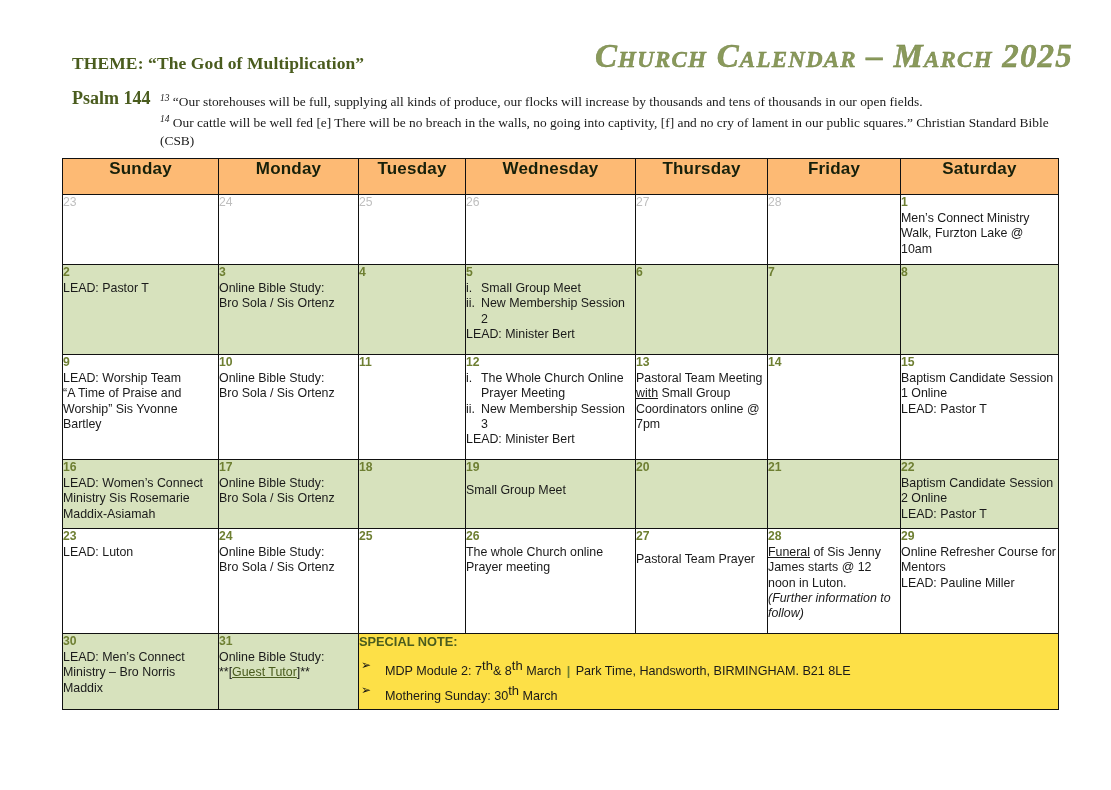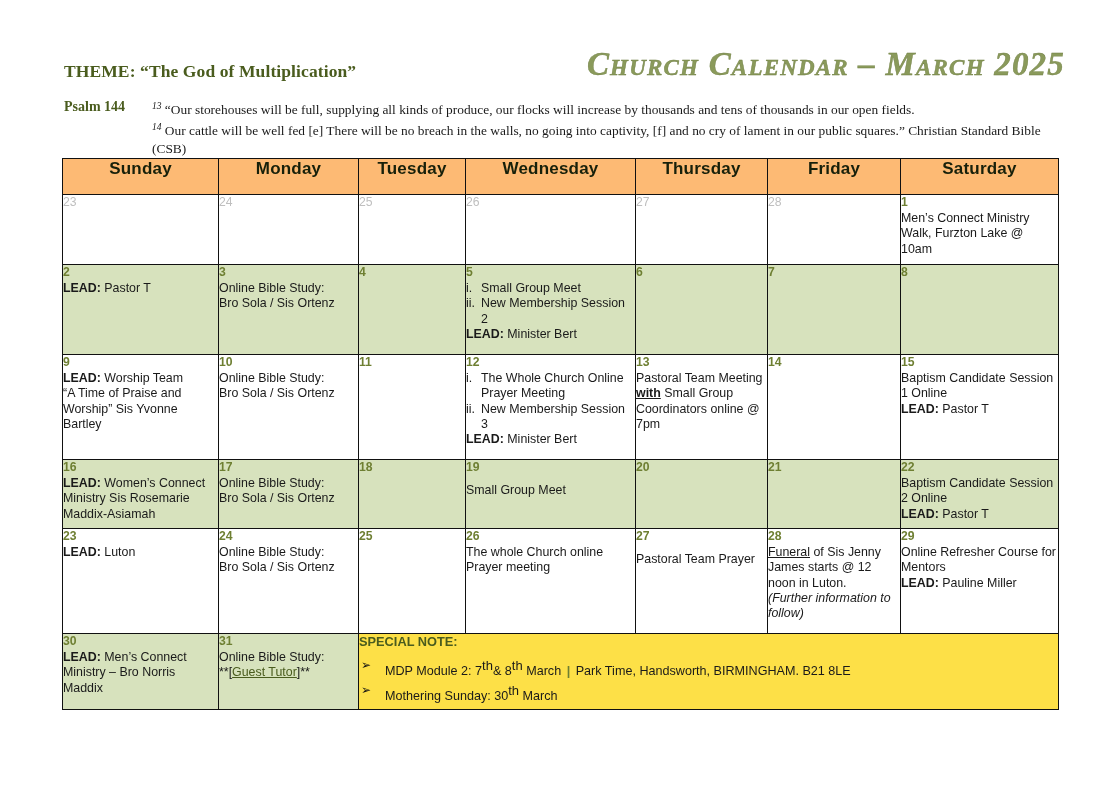--- a/index.html
+++ b/index.html
@@ -17,24 +17,23 @@
   .page {
     position: relative;
     width: 1111px;
     height: 790px;
     box-sizing: border-box;
   }
 
   
   .header-zone {
     position: absolute;
-    left: 0; top: 0;
+    left: 8px; top: 0;
     width: 960px;
     height: 150px;
-    margin-top: 8px;
   }
   .theme-line {
     position: absolute;
     left: 64px;
     top: 53px;
     font-family: "Liberation Serif", serif;
     font-weight: bold;
     font-size: 17.5px;
     color: #4A5C1E;
     letter-spacing: 0.1px;
@@ -63,21 +62,21 @@
     width: 990px;
     font-family: "Liberation Serif", serif;
     font-size: 13.4px;
     line-height: 17.5px;
     color: #1a1a1a;
   }
   .psalm-label {
     float: left;
     font-weight: bold;
     color: #4A5C1E;
-    font-size: 14px;
+    font-size: 18px;
     width: 84px;
   }
   .psalm-body {
     margin-left: 88px;
   }
   .vnum {
     font-size: 9.5px;
     vertical-align: super;
     font-style: italic;
   }
@@ -118,21 +117,21 @@
     color: #6E7F32;
     display: block;
     margin-bottom: 1px;
   }
   .daynum.muted { color: #BFBFBF; font-weight: normal; }
   tr.shaded > td { background: #D7E2BD; }
   tr.plain > td  { background: #ffffff; }
   td.shaded { background: #D7E2BD; }
 
   .evt { display: block; }
-  .lead { font-weight: bold; margin-top: 36px; }
+  .lead { font-weight: normal; margin-top: 36px; }
   .ital { font-style: italic; }
   .und  { text-decoration: underline; }
   .glist { margin: 0; padding: 0; list-style: none; }
   .glist li {
     display: block;
     padding-left: 15px;
     text-indent: -15px;
     line-height: 15.2px;
   }
   .glist li .mk {

